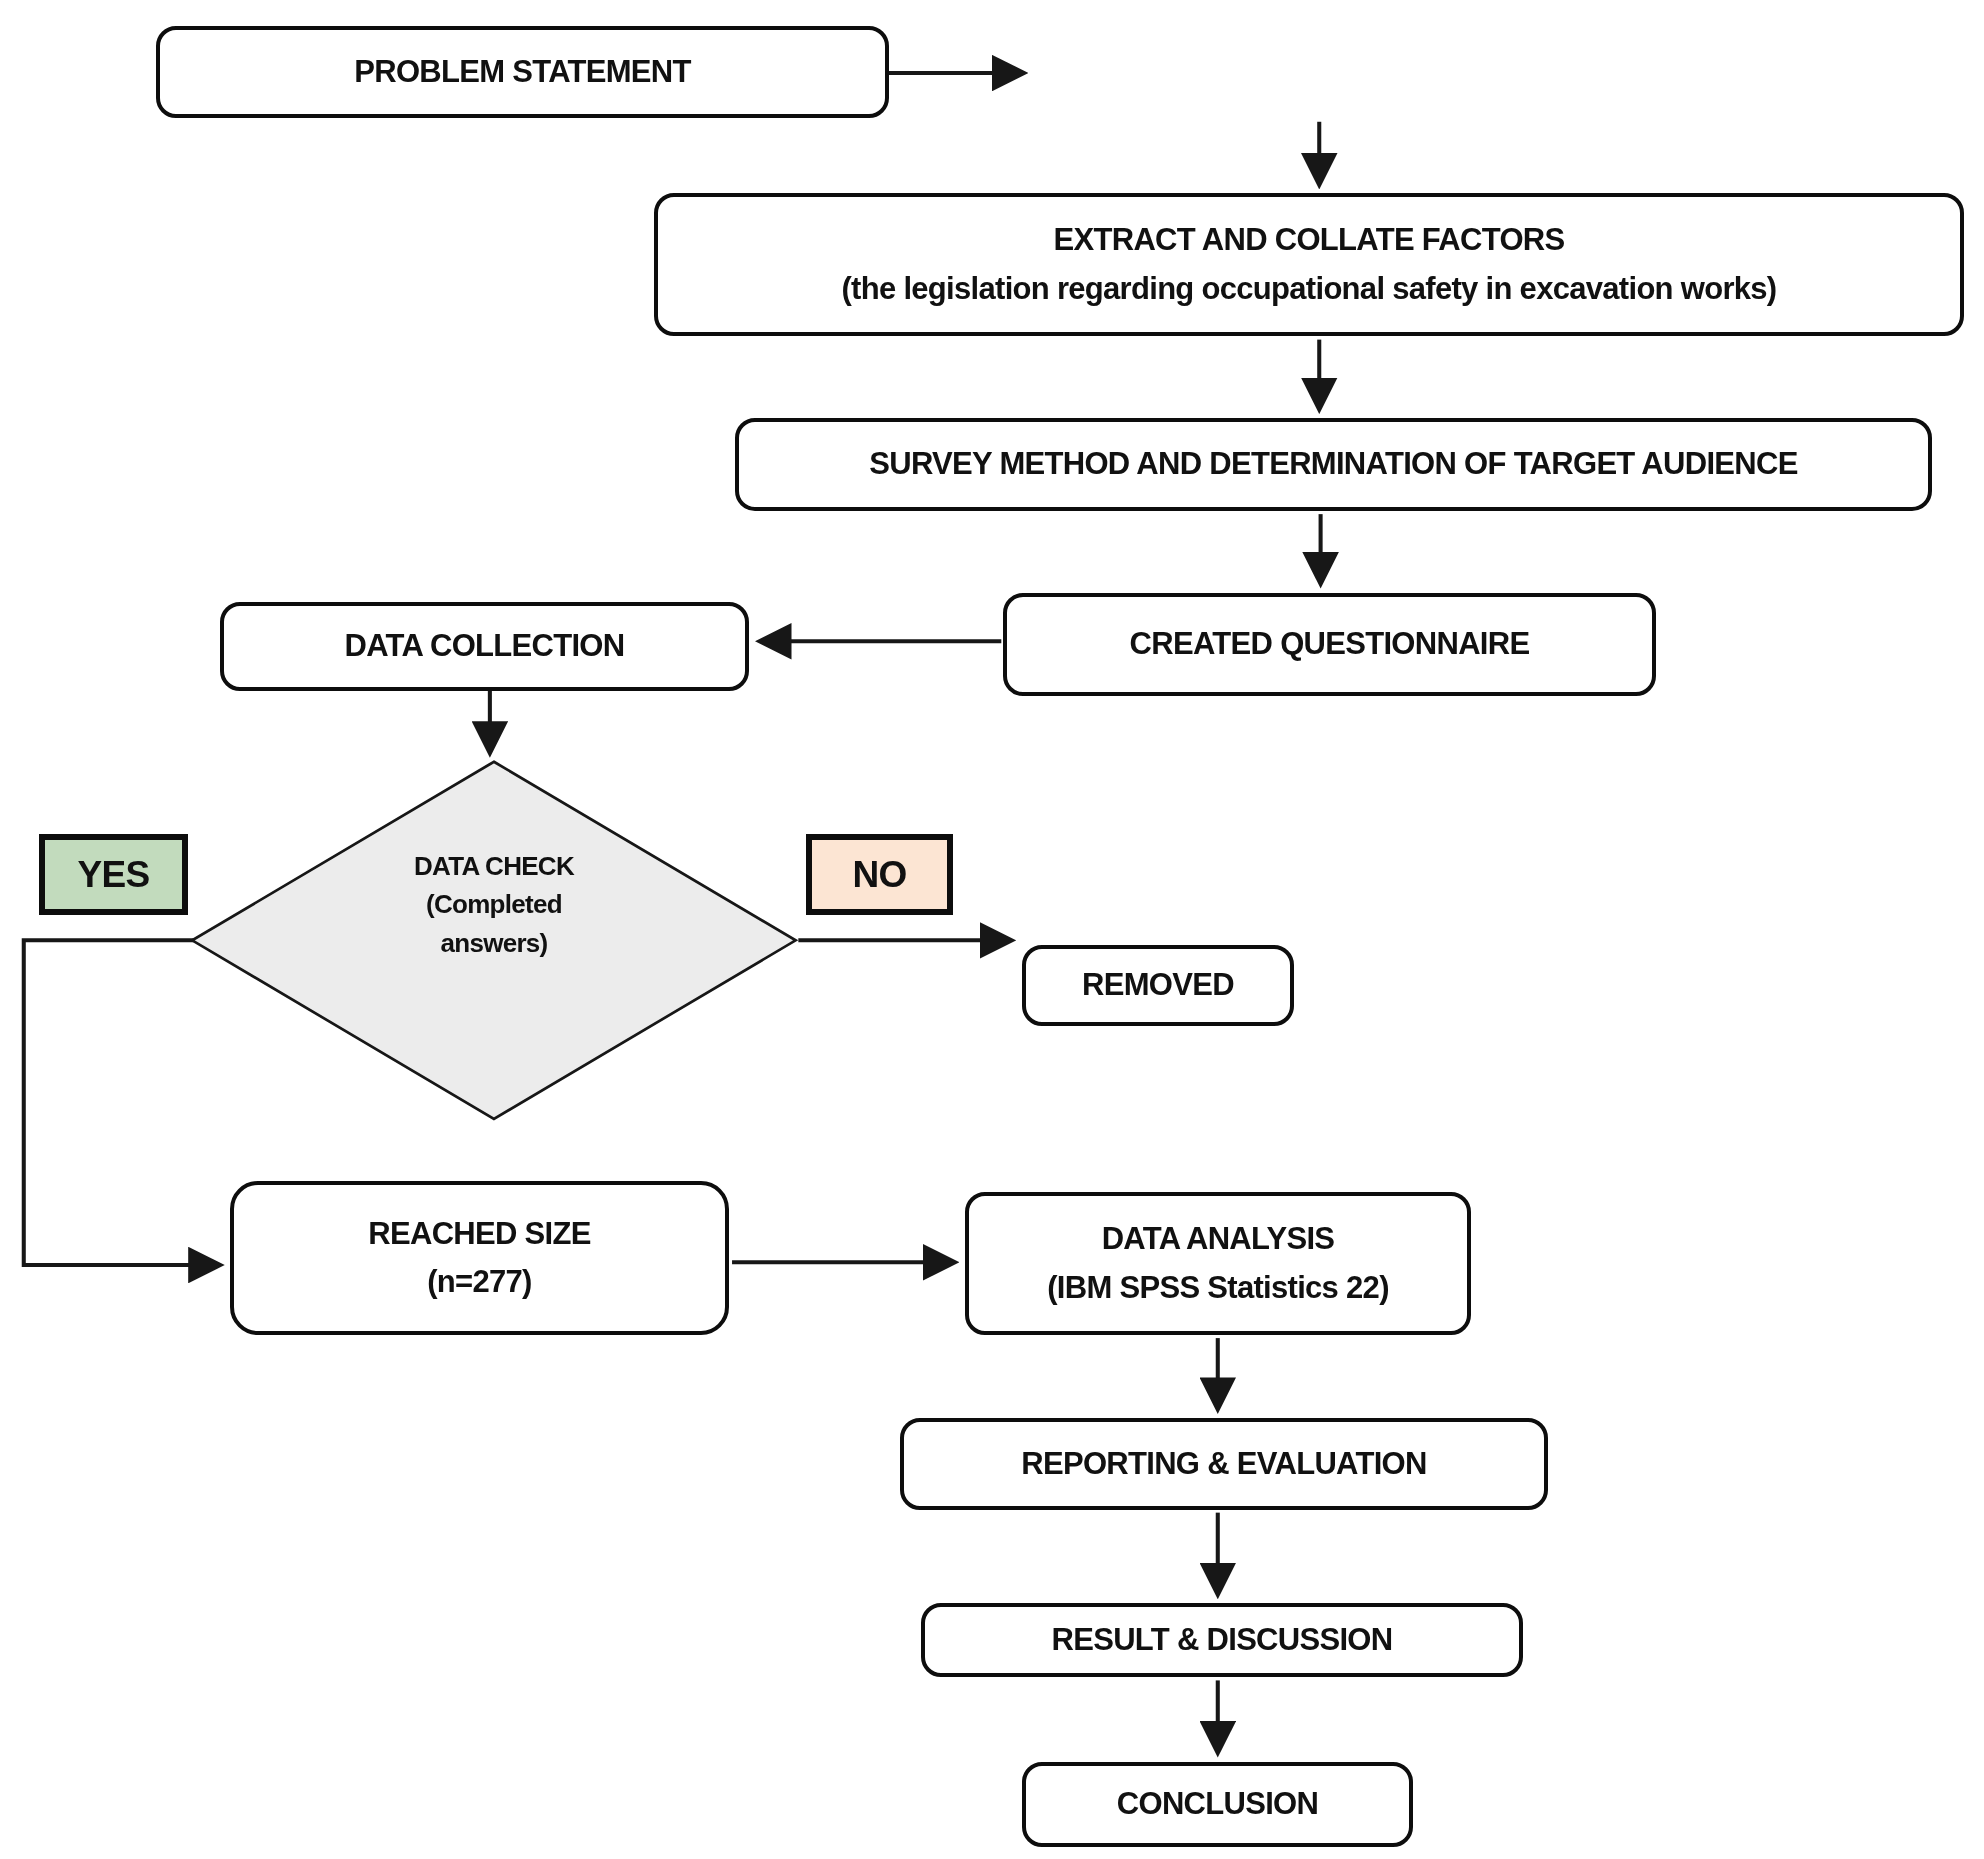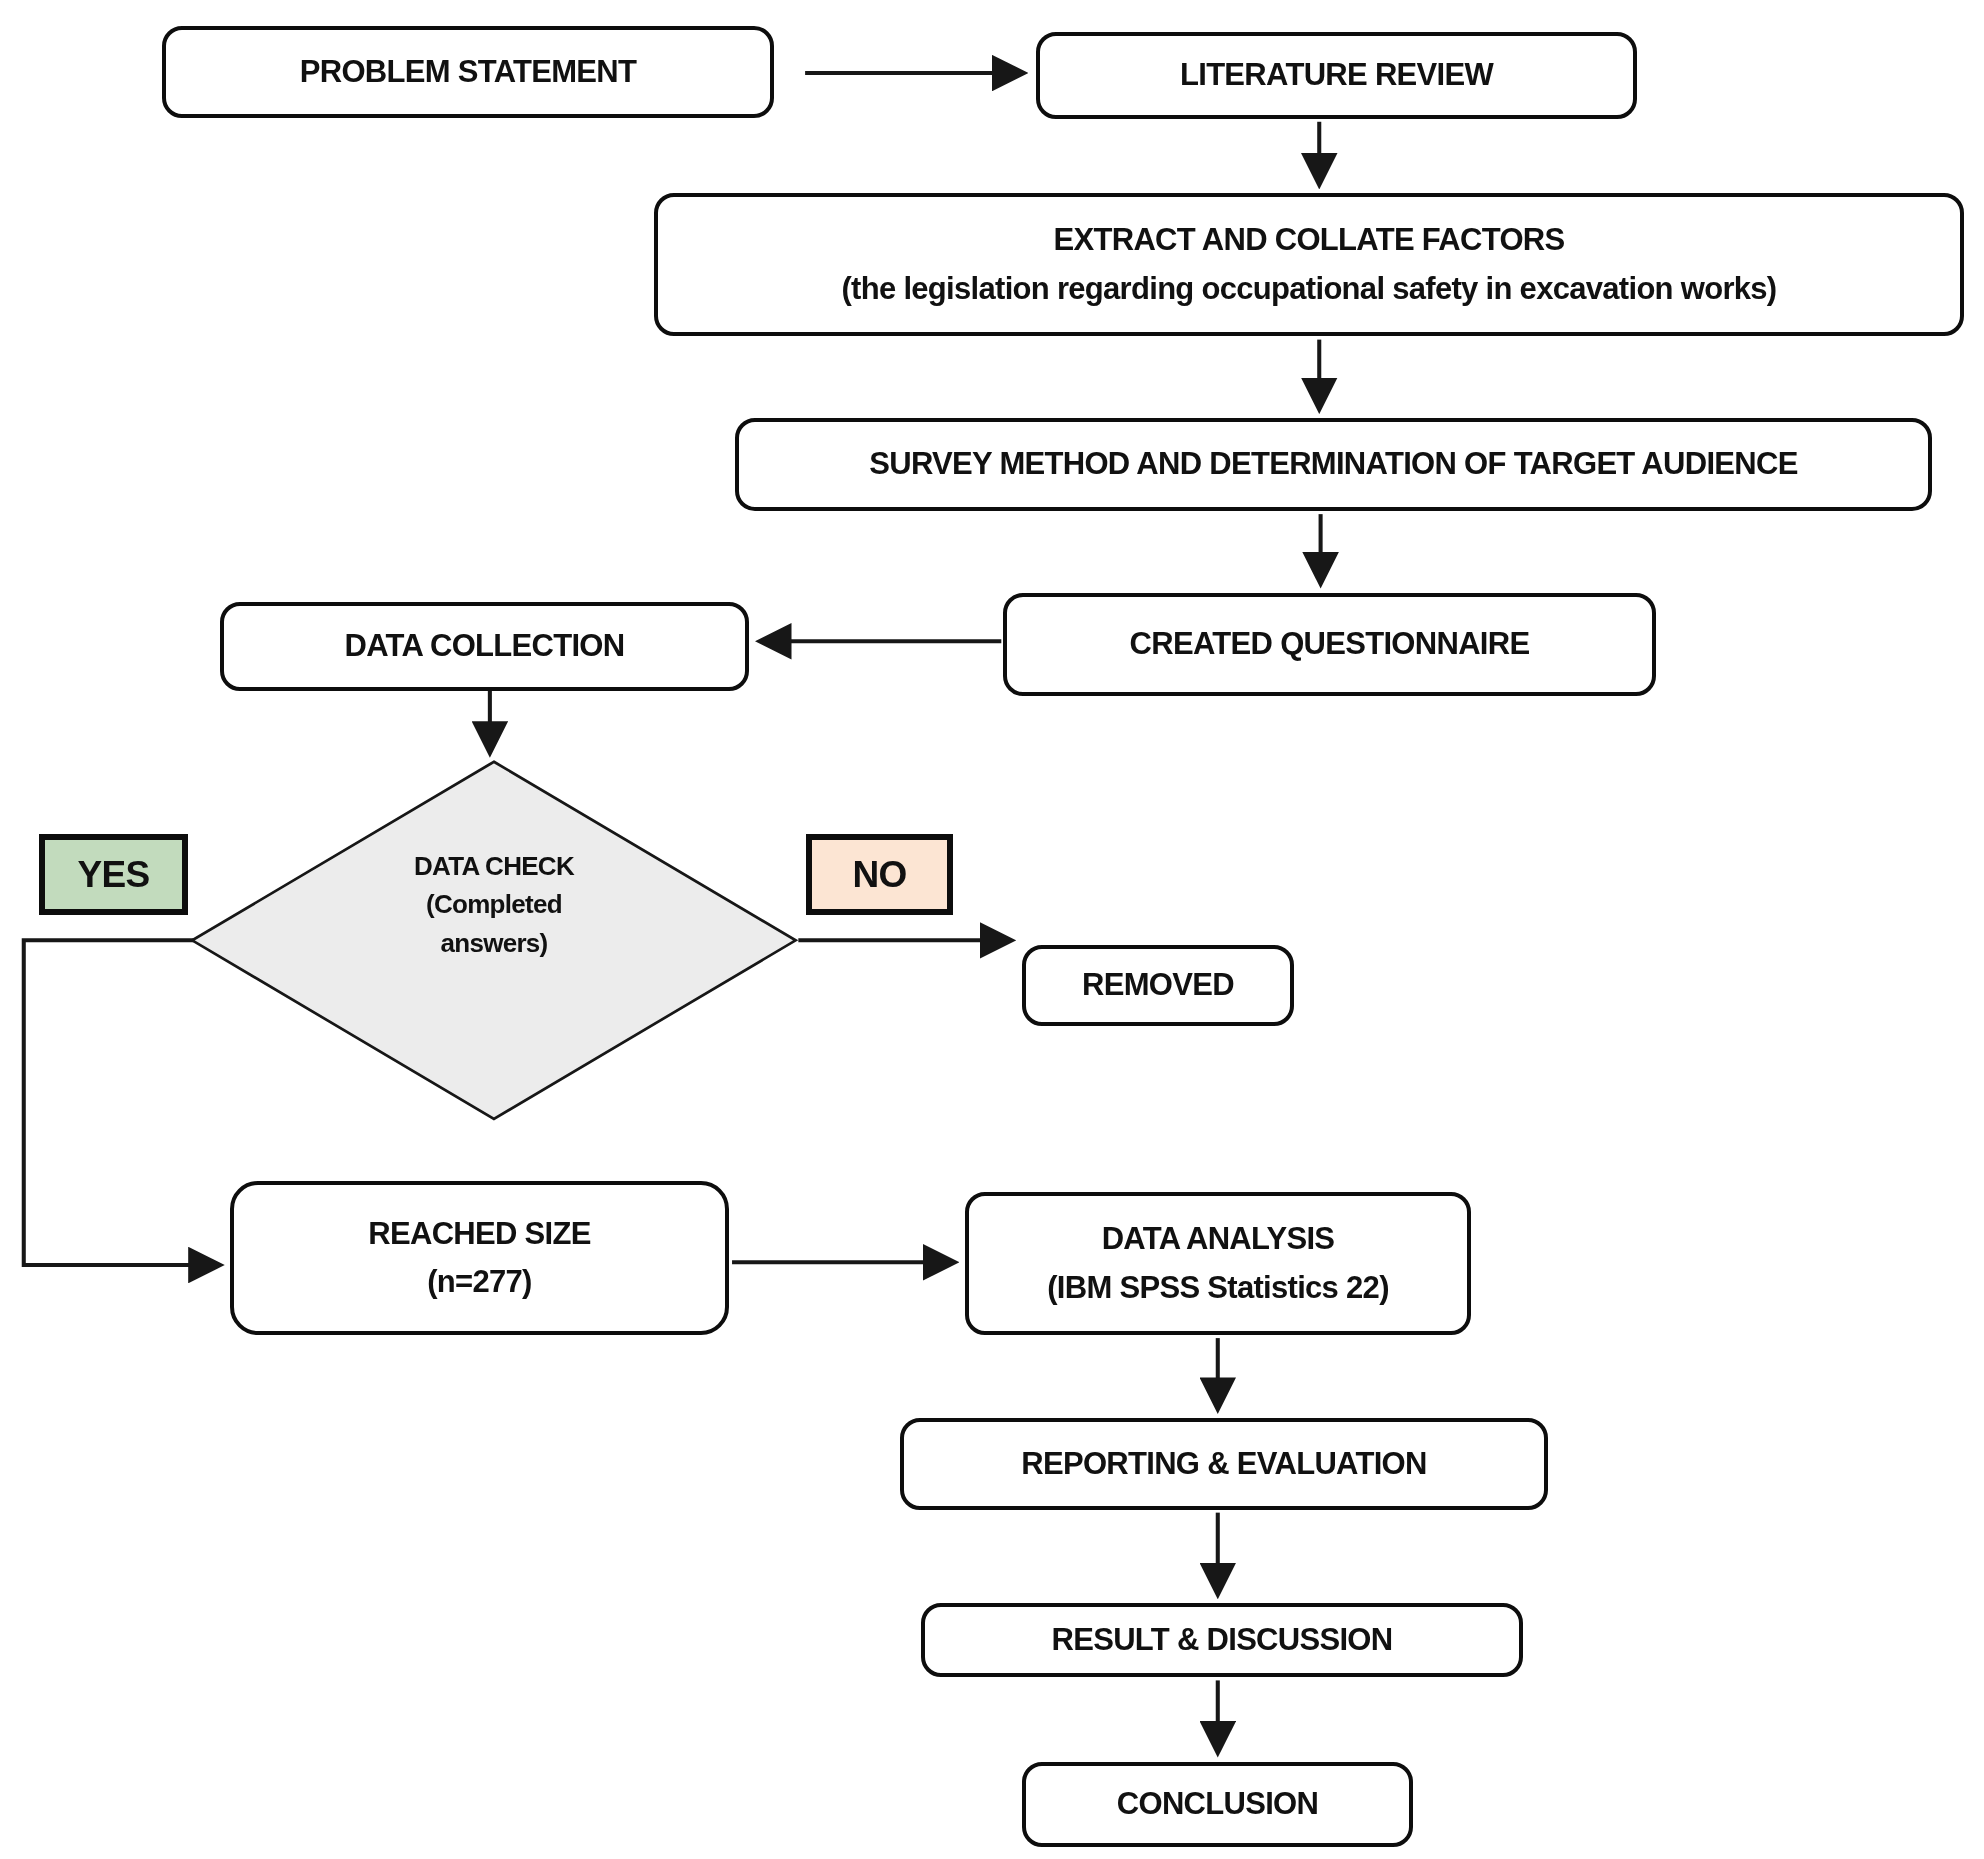--- a/index.html
+++ b/index.html
@@ -67,21 +67,21 @@
     top: 847px;
     width: 406px;
     text-align: center;
     font-weight: bold;
     font-size: 26px;
     letter-spacing: -0.7px;
     line-height: 1.48;
   }
   .diamond-text span { display: block; }
   
-  .n-problem     { left: 162px;  top: 26px;   width: 612px;  height: 92px; }
+  .n-problem     { left: 156px;  top: 26px;   width: 733px;  height: 92px; }
   .n-literature  { left: 1036px; top: 32px;   width: 601px;  height: 87px; }
   .n-extract     { left: 654px;  top: 193px;  width: 1310px; height: 143px; }
   .n-survey      { left: 735px; top: 418px;  width: 1197px; height: 93px; }
   .n-created     { left: 1003px; top: 593px;  width: 653px;  height: 103px; }
   .n-collection  { left: 220px;  top: 602px;  width: 529px;  height: 89px; }
   .n-removed     { left: 1022px; top: 900px; width: 272px;  height: 81px; margin-top: 45px; }
   .n-reached     { left: 230px;  top: 1181px; width: 499px;  height: 154px; border-radius: 28px; }
   .n-analysis    { left: 965px; top: 1192px; width: 506px;  height: 143px; }
   .n-reporting   { left: 900px; top: 1418px; width: 648px;  height: 92px; }
   .n-result      { left: 921px; top: 1603px; width: 602px;  height: 74px; }
@@ -114,23 +114,20 @@
     <line class="wire" x1="1082" y1="1866" x2="1410" y2="1866" marker-end="url(#ah)"></line>
     <line class="wire" x1="1800" y1="1978" x2="1800" y2="2082" marker-end="url(#ah)"></line>
     <line class="wire" x1="1800" y1="2236" x2="1800" y2="2356" marker-end="url(#ah)"></line>
     <line class="wire" x1="1800" y1="2484" x2="1800" y2="2590" marker-end="url(#ah)"></line>
   </svg>
 
   <div class="node n-problem">
     <span>PROBLEM STATEMENT</span>
   </div>
 
-  <div class="node n-literature">
-    <span>LITERATURE REVIEW</span>
-  </div>
 
   <div class="node n-extract">
     <span>EXTRACT AND COLLATE FACTORS</span>
     <span>(the legislation regarding occupational safety in excavation works)</span>
   </div>
 
   <div class="node n-survey">
     <span>SURVEY METHOD AND DETERMINATION OF TARGET AUDIENCE</span>
   </div>
 

